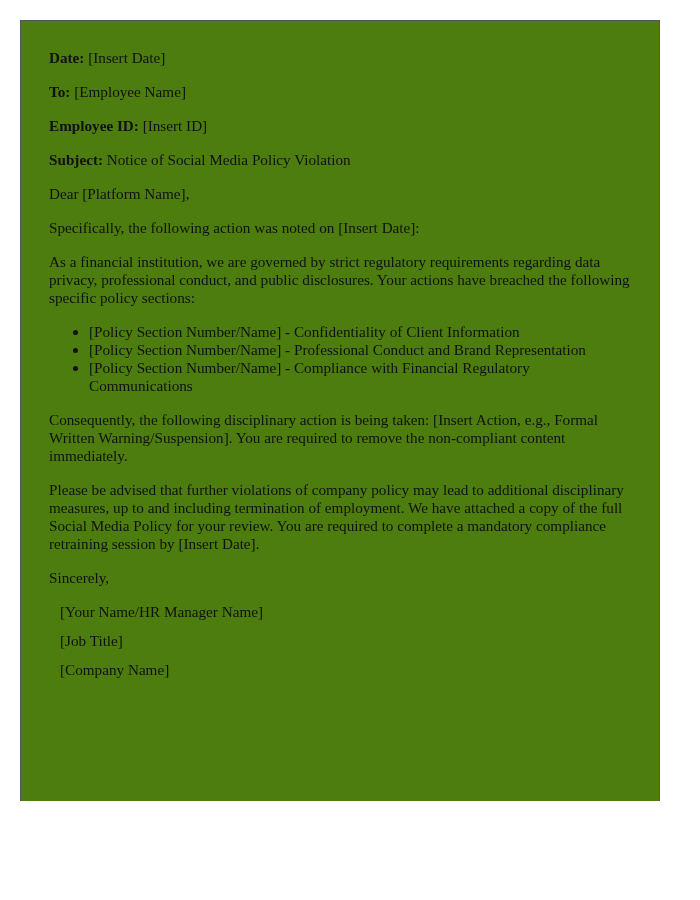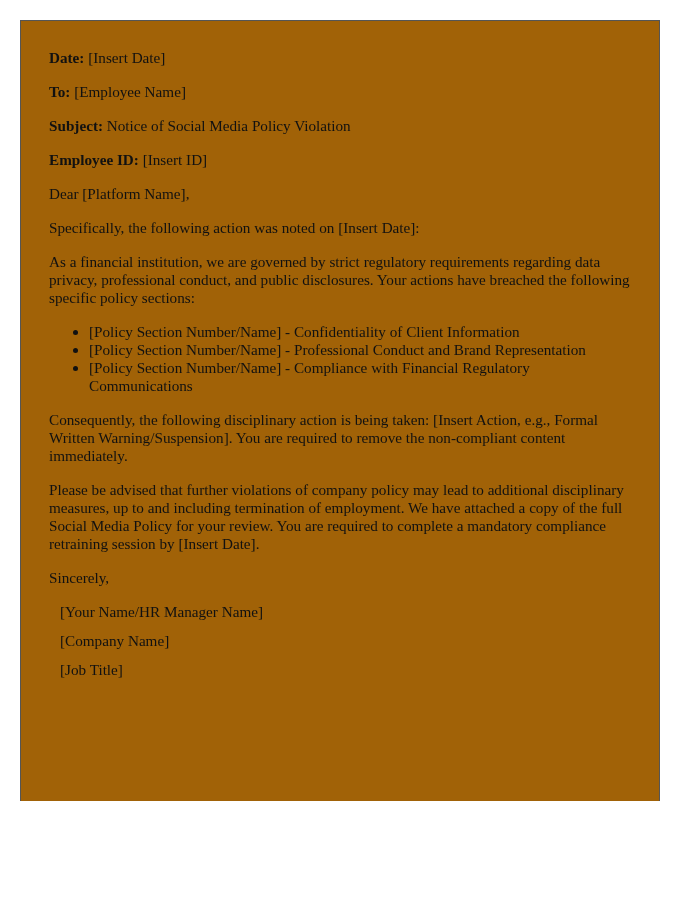--- a/index.html
+++ b/index.html
@@ -5,21 +5,21 @@
     html, body { margin: 0; padding: 0; background: #ffffff; }
     body { width: 700px; height: 900px; position: relative; overflow: hidden; }
     .page {
       position: absolute;
       left: 20px; top: 20px;
       width: 640px; height: 781px;
       border: 1px solid #555555;
       border-bottom: none;
       box-sizing: border-box;
       overflow: hidden;
-      background: #a16207;
+      background: #4d7c0f;
     }
     .content {
       position: absolute;
       left: 28px; top: 28px;
       width: 590px;
       font-family: "Liberation Serif", "DejaVu Serif", serif;
       font-size: 15.2px;
       line-height: 18px;
       color: #111111;
     }
@@ -33,23 +33,23 @@
 </head>
 <body>
 
 <div class="page">
   <div class="content">
 
     <p><b>Date:</b><span> [Insert Date]</span></p>
 
     <p><b>To:</b><span> [Employee Name]</span></p>
 
+    <p><b>Employee ID:</b><span> [Insert ID]</span></p>
+
     <p><b>Subject:</b><span> Notice of Social Media Policy Violation</span></p>
-
-    <p><b>Employee ID:</b><span> [Insert ID]</span></p>
 
     <p>Dear [Platform Name],</p>
 
 
     <p>Specifically, the following action was noted on [Insert Date]:</p>
 
 
     <p>As a financial institution, we are governed by strict regulatory requirements regarding data privacy, professional conduct, and public disclosures. Your actions have breached the following specific policy sections:</p>
 
     <ul>
@@ -60,18 +60,18 @@
 
     <p>Consequently, the following disciplinary action is being taken: [Insert Action, e.g., Formal Written Warning/Suspension]. You are required to remove the non-compliant content immediately.</p>
 
     <p>Please be advised that further violations of company policy may lead to additional disciplinary measures, up to and including termination of employment. We have attached a copy of the full Social Media Policy for your review. You are required to complete a mandatory compliance retraining session by [Insert Date].</p>
 
 
     <p>Sincerely,</p>
 
     <div class="sig">
       <p>[Your Name/HR Manager Name]</p>
+      <p>[Job Title]</p>
       <p>[Company Name]</p>
-      <p>[Job Title]</p>
     </div>
 
   </div>
 </div>
 
 </body></html>

